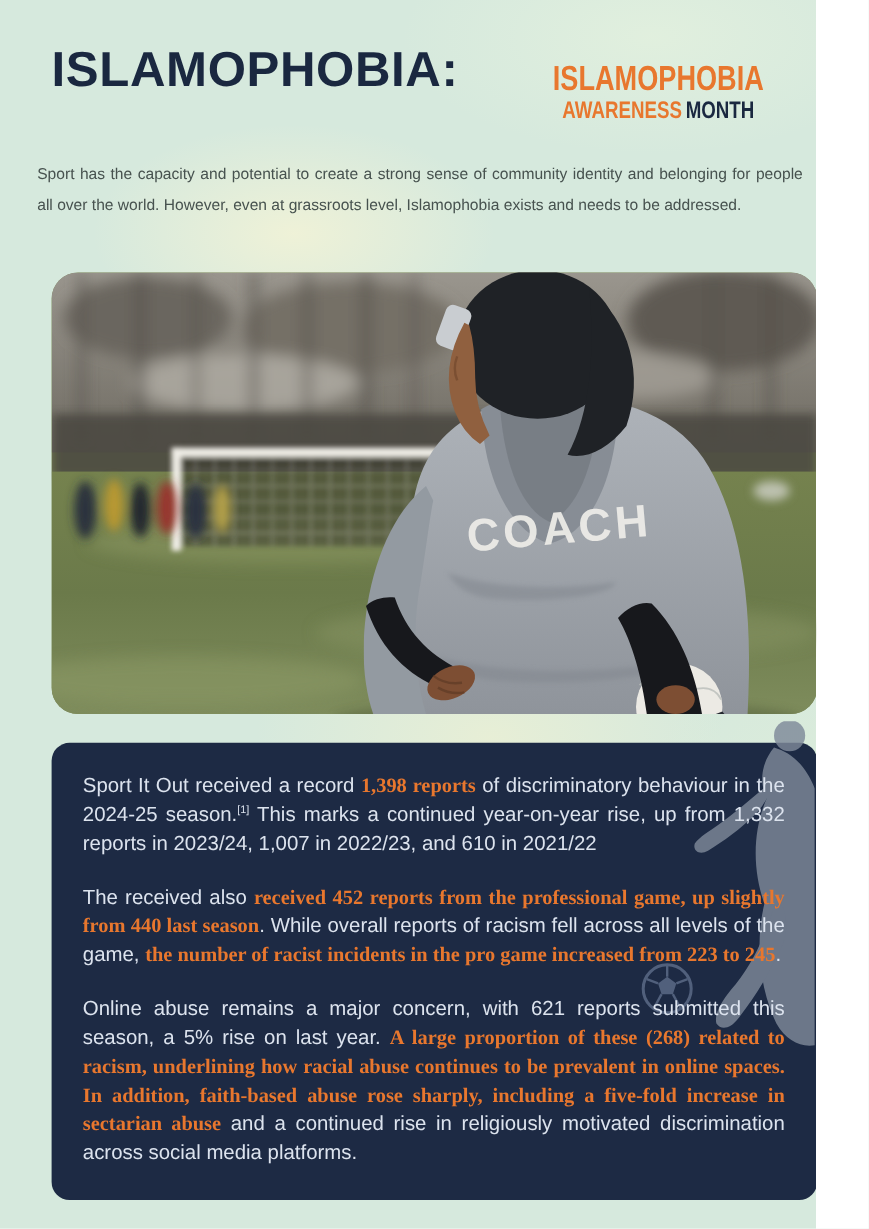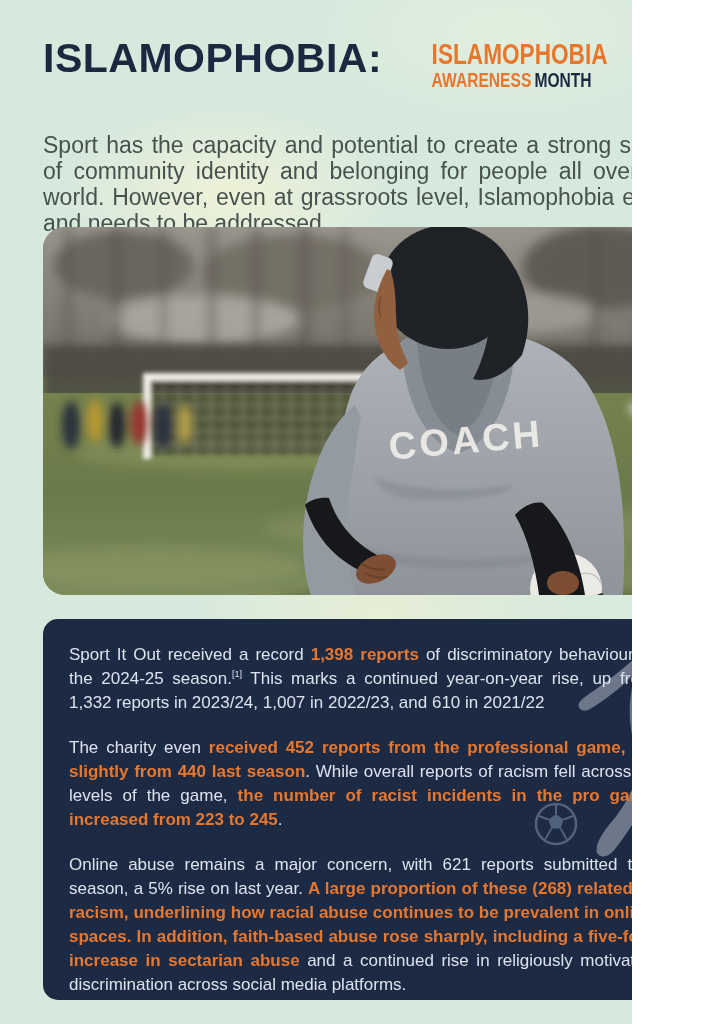--- a/index.html
+++ b/index.html
@@ -12,73 +12,73 @@
     --intro-text:#47524f;
   }
   *{box-sizing:border-box;}
   html,body{margin:0;padding:0;}
   body{
     width:724px;height:1024px;
     font-family:"Liberation Sans","DejaVu Sans",sans-serif;
     background:#fff;
   }
   .page{
-    position:relative;width:632px;height:1024px;overflow:hidden;
+    position:relative;width:680px;height:1024px;overflow:hidden;
     background:
       radial-gradient(240px 130px at 36% 19%, rgba(240,242,215,.95) 0%, rgba(240,242,215,0) 70%),
       radial-gradient(280px 160px at 60% 60%, rgba(233,239,213,.9) 0%, rgba(233,239,213,0) 70%),
       radial-gradient(220px 320px at 99% 74%, rgba(223,238,216,.95) 0%, rgba(223,238,216,0) 72%),
       radial-gradient(300px 140px at 80% 3%, rgba(226,240,222,.9) 0%, rgba(226,240,222,0) 70%),
       var(--mint);
   }
   
   .header{position:absolute;left:43px;top:36px;right:43px;display:flex;justify-content:space-between;align-items:flex-start;}
   .title-block h1{
     margin:0;font-size:41px;line-height:1.08;font-weight:bold;
     color:var(--navy);letter-spacing:.5px;
   }
   .title-block h2{
     margin:4px 0 0;font-size:40px;line-height:1;font-weight:normal;
     color:var(--orange-bright);letter-spacing:3px;
   }
-  .logo{margin-top:4px;text-align:left;line-height:1;}
+  .logo{margin-top:16px;text-align:center;line-height:1;}
   .logo .l1{
     display:inline-block;font-size:29px;font-weight:bold;color:var(--orange);
     transform:scaleX(.78);transform-origin:right center;letter-spacing:0;
   }
   .logo .l2{
     display:block;margin-top:1px;font-size:20px;font-weight:bold;
     transform:scaleX(.78);transform-origin:right center;white-space:nowrap;
   }
   .logo .l2 .aw{color:var(--orange);}
   .logo .l2 .mo{color:var(--navy);margin-left:4px;}
   
   .intro{
-    position:absolute;left:43px;top:132px;width:638px;margin:0;
-    font-size:23px;line-height:26px;color:var(--intro-text);
+    position:absolute;left:31px;top:132px;width:638px;margin:0;
+    font-size:13px;line-height:26px;color:var(--intro-text);
     text-align:justify;
   }
   
   .photo{
     position:absolute;left:43px;top:227px;width:638px;height:368px;margin:0;
     border-radius:22px;overflow:hidden;background:#7a8656;
   }
   .photo svg{display:block;width:100%;height:100%;}
   
   .stats-box{
     position:absolute;left:43px;top:619px;width:638px;height:381px;
     background:var(--box-navy);border-radius:15px;
     padding:24px 27px 0 26px;overflow:visible;
   }
   .stats-inner{position:relative;z-index:2;height:357px;overflow:hidden;}
   .stats-box p{
     margin:0 0 21px;font-size:17px;line-height:24px;color:var(--box-text);
     text-align:justify;
   }
-  .stats-box .hl{color:var(--orange);font-weight:bold;}
+  .stats-box .hl{color:var(--orange);font-weight:bold;font-family:Liberation Serif, serif;}
   .stats-box sup{font-size:9px;line-height:0;vertical-align:super;color:var(--box-text);}
   .box-silhouette{position:absolute;top:-18px;right:2px;width:124px;height:280px;z-index:1;pointer-events:none;}
   .box-ball{position:absolute;left:488px;top:180px;width:50px;height:50px;z-index:1;pointer-events:none;}
 </style>
 </head>
 <body>
 
 <div class="page">
 
   <div class="header">
@@ -227,18 +227,18 @@
         <line x1="25" y1="15" x2="25" y2="5.5"></line>
         <line x1="32.6" y1="20.5" x2="42" y2="17"></line>
         <line x1="29.7" y1="29.5" x2="36" y2="41"></line>
         <line x1="20.3" y1="29.5" x2="14" y2="41"></line>
         <line x1="17.4" y1="20.5" x2="8" y2="17"></line>
       </g>
     </svg>
 
     <div class="stats-inner">
       <p><span>Sport It Out received a record </span><span class="hl">1,398 reports</span><span> of discriminatory behaviour in the 2024-25 season.</span><sup>[1]</sup><span> This marks a continued year-on-year rise, up from 1,332 reports in 2023/24, 1,007 in 2022/23, and 610 in 2021/22</span></p>
-      <p><span>The charity even </span><span class="hl">received 452 reports from the professional game, up slightly from 440 last season</span><span>. While overall reports of racism fell across all levels of the game, </span><span class="hl">the number of racist incidents in the pro game increased from 223 to 245</span><span>.</span></p>
+      <p><span>The received also </span><span class="hl">received 452 reports from the professional game, up slightly from 440 last season</span><span>. While overall reports of racism fell across all levels of the game, </span><span class="hl">the number of racist incidents in the pro game increased from 223 to 245</span><span>.</span></p>
       <p><span>Online abuse remains a major concern, with 621 reports submitted this season, a 5% rise on last year. </span><span class="hl">A large proportion of these (268) related to racism, underlining how racial abuse continues to be prevalent in online spaces. In addition, faith-based abuse rose sharply, including a five-fold increase in sectarian abuse</span><span> and a continued rise in religiously motivated discrimination across social media platforms.</span></p>
     </div>
   </section>
 
 </div>
 
 </body></html>

